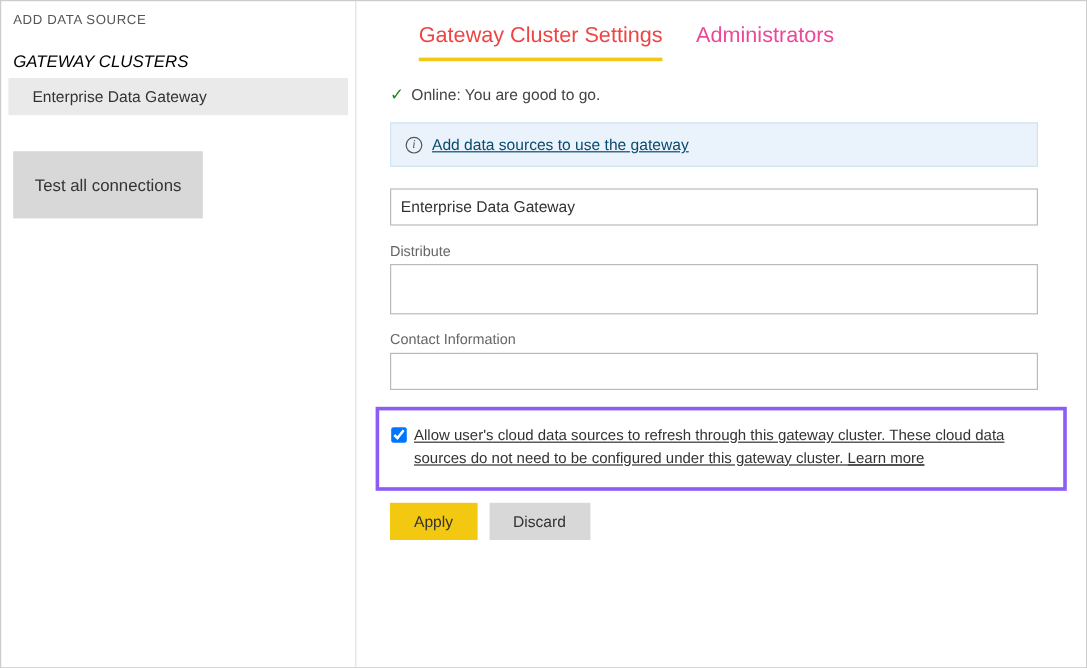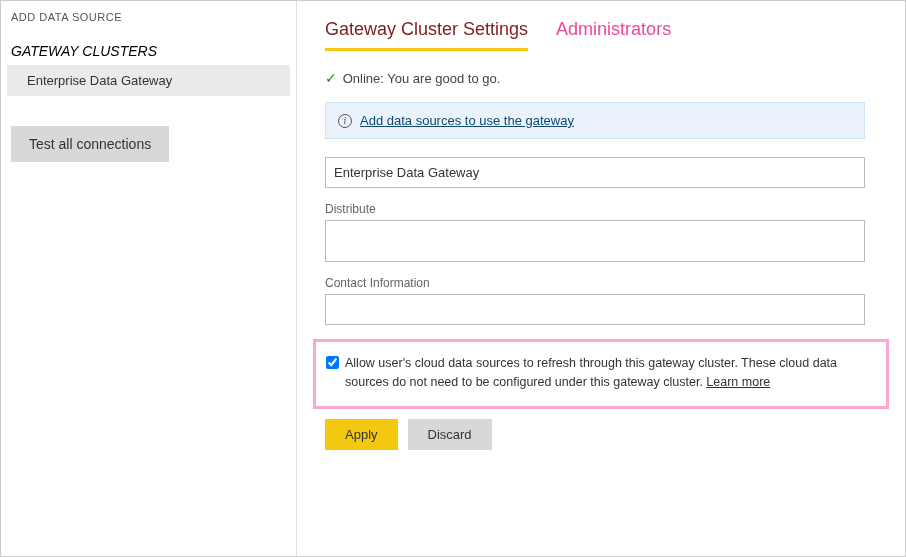--- a/index.html
+++ b/index.html
@@ -35,21 +35,21 @@
       background: #eaeaea;
       padding: 8px 20px;
       font-size: 13px;
       color: #333;
       cursor: pointer;
     }
     .test-btn {
       margin: 30px 4px 0 4px;
       background: #d8d8d8;
       border: none;
-      padding: 10px 18px;
+      padding: 20px 18px;
       font-size: 14px;
       cursor: pointer;
       color: #333;
     }
     .main {
       flex: 1;
       padding: 18px 28px 16px 28px;
       position: relative;
       overflow: hidden;
     }
@@ -60,22 +60,23 @@
       margin-bottom: 18px;
     }
     .tab {
       font-size: 18px;
       font-weight: 300;
       color: #ec4899;
       padding-bottom: 8px;
       cursor: pointer;
     }
     .tab.active {
-      color: #7f1d1d;
+      color: #ef4444;
       border-bottom: 3px solid #f2c811;
+      margin-left: 24px;
     }
     .status-row {
       display: flex;
       align-items: center;
       gap: 6px;
       font-size: 13px;
       color: #444;
       margin-bottom: 16px;
     }
     .check-icon {
@@ -137,23 +138,24 @@
     }
     .checkbox-row input[type=checkbox] {
       margin-top: 2px;
       flex-shrink: 0;
     }
     .checkbox-row .learn-more {
       text-decoration: underline;
       cursor: pointer;
     }
     .highlight-box {
-      border: 3px solid #f9a8d4;
+      border: 3px solid #8b5cf6;
       padding: 12px 10px 4px 10px;
       margin: 0 -12px 6px -12px;
+      text-decoration: underline;
     }
     .buttons {
       margin-top: 10px;
       display: flex;
       gap: 10px;
     }
     .btn-apply {
       background: #f2c811;
       border: none;
       padding: 8px 20px;

